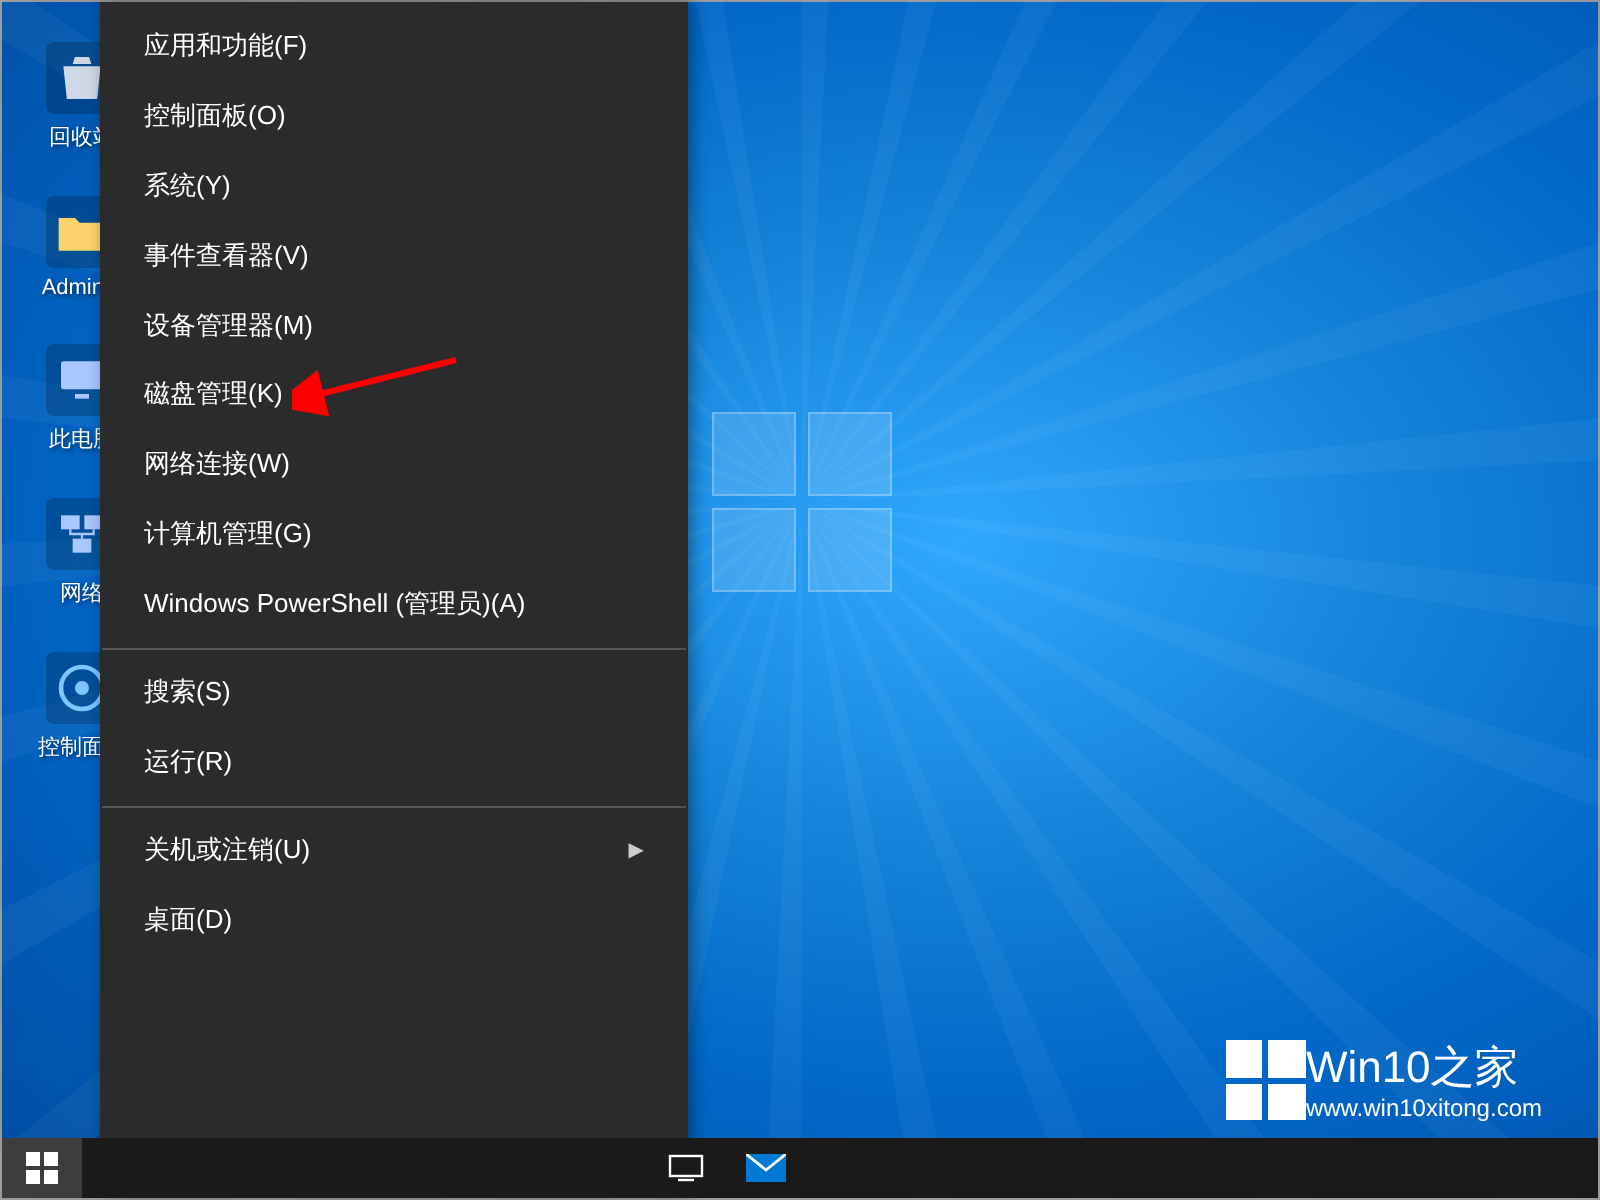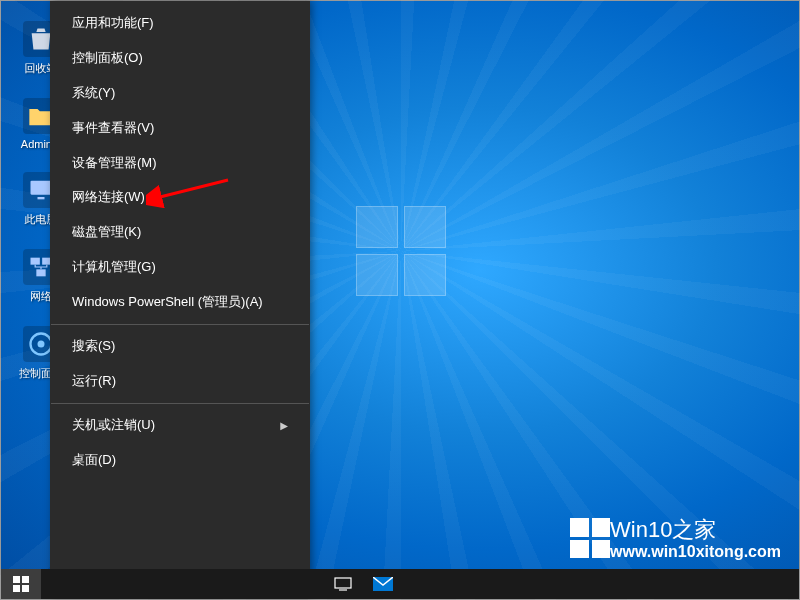--- a/index.html
+++ b/index.html
@@ -72,21 +72,21 @@
       align-items: center;
       justify-content: center;
     }
     .desktop-icon .ico svg { width: 28px; height: 28px; }
     
     
     .context-menu {
       position: absolute;
       left: 49px;
       top: 0;
-      width: 260px;
+      width: 294px;
       height: 595px;
       background: #2b2b2b;
       color: #fff;
       font-size: 13px;
       display: flex;
       flex-direction: column;
       padding: 5px 0;
       box-shadow: 2px 0 8px rgba(0,0,0,0.4);
     }
     .menu-item {
@@ -137,36 +137,36 @@
       justify-content: center;
       cursor: pointer;
     }
     .start-btn {
       background: #3d3d3d;
     }
     
     
     .watermark {
       position: absolute;
-      right: 18px;
+      right: 28px;
       bottom: 38px;
       display: flex;
       align-items: center;
     }
     .watermark-logo {
       width: 40px; height: 40px;
       display: grid;
       grid-template-columns: 1fr 1fr;
       grid-template-rows: 1fr 1fr;
       gap: 3px;
     }
     .watermark-logo div { background: #fff; }
     .watermark-text { color: #fff; }
     .watermark-text .big { font-size: 22px; font-weight: 300; }
-    .watermark-text .small { font-size: 16px; display: block; margin-top: -2px; font-weight: bold; }
+    .watermark-text .small { font-size: 12px; display: block; margin-top: -2px; }
   </style>
 </head>
 <body>
 
 <div class="desktop">
   <div class="rays"></div>
   <div class="win-logo-center">
     <div class="pane tl"></div>
       <div class="pane tr"></div>
       <div class="pane bl"></div>
@@ -231,24 +231,24 @@
     <div class="menu-item">
         <span>系统(Y)</span>
       </div>
     <div class="menu-item">
         <span>事件查看器(V)</span>
       </div>
     <div class="menu-item">
         <span>设备管理器(M)</span>
       </div>
     <div class="menu-item">
+        <span>磁盘管理(K)</span>
+      </div>
+    <div class="menu-item">
         <span>网络连接(W)</span>
-      </div>
-    <div class="menu-item">
-        <span>磁盘管理(K)</span>
       </div>
     <div class="menu-item">
         <span>计算机管理(G)</span>
       </div>
     <div class="menu-item">
         <span>Windows PowerShell (管理员)(A)</span>
       </div>
     <div class="menu-sep"></div>
     <div class="menu-item">
         <span>搜索(S)</span>

